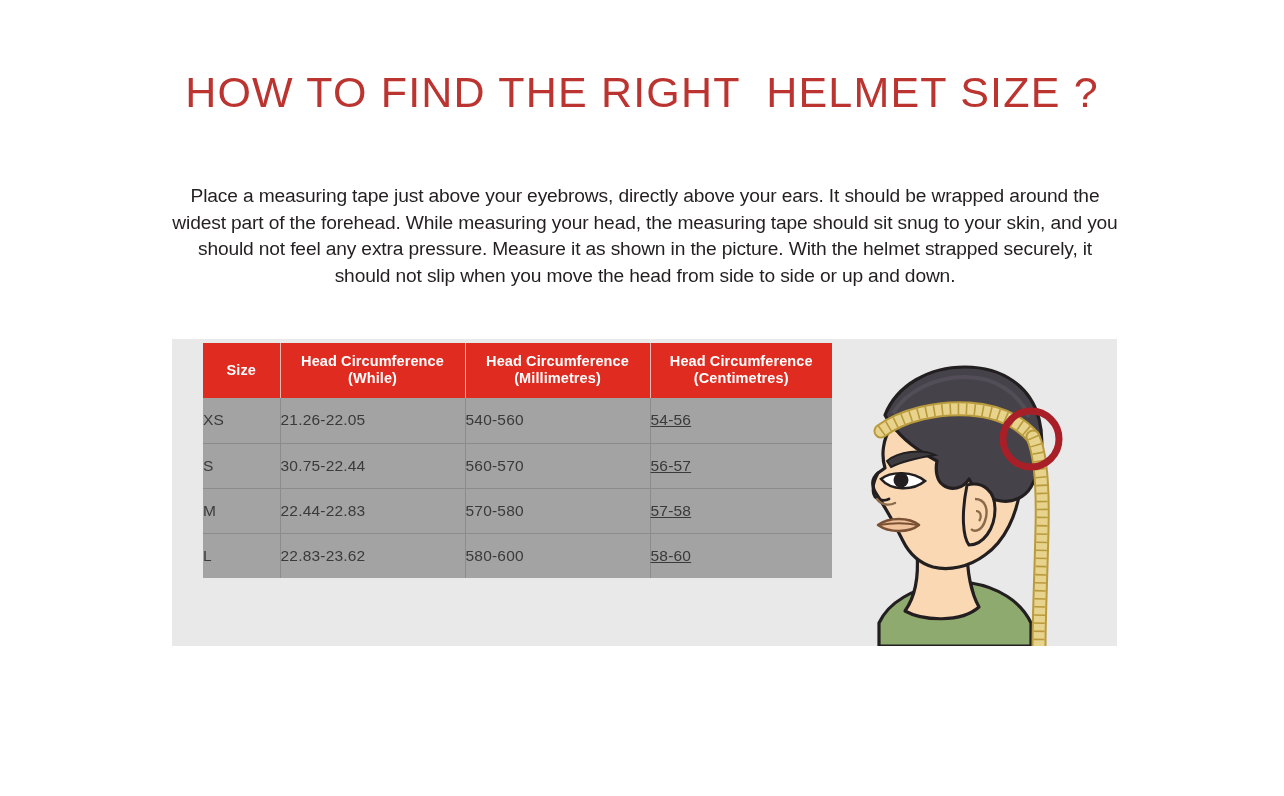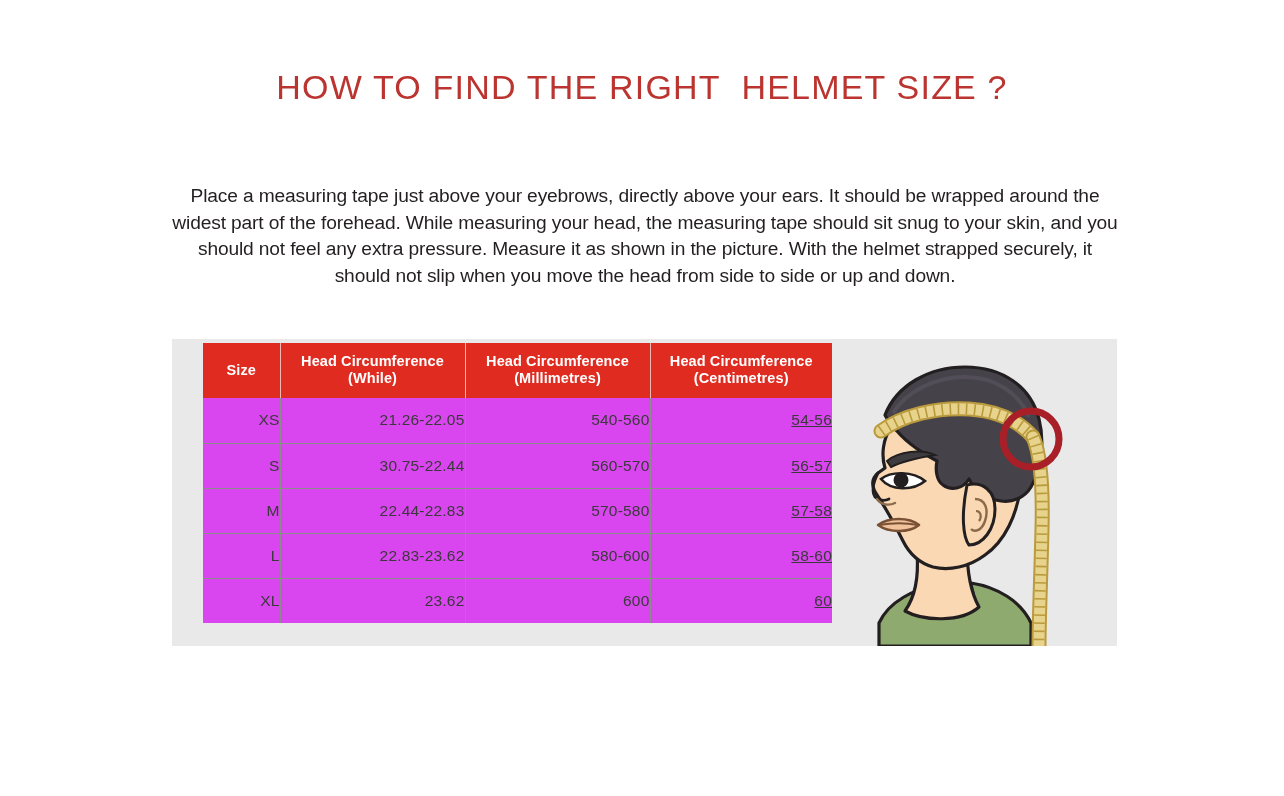--- a/index.html
+++ b/index.html
@@ -19,21 +19,21 @@
     background: #ffffff;
   }
 
   
   .title {
     position: absolute;
     left: 0;
     top: 68px;
     width: 1284px;
     text-align: center;
-    font-size: 34px;
+    font-size: 43px;
     font-weight: 400;
     letter-spacing: 1.2px;
     color: #bb3430;
     white-space: pre;
     font-family: "Liberation Sans", sans-serif;
   }
 
   
   .intro {
     position: absolute;
@@ -83,25 +83,25 @@
     padding: 10px 4px 11px;
     height: 54px;
     vertical-align: middle;
     text-align: center;
     border-right: 1px solid #f5b9b5;
     letter-spacing: 0.1px;
   }
   table.size-table thead th:last-child { border-right: none; }
 
   table.size-table tbody td {
-    background: #d946ef;
+    background: #a3a3a3;
     color: #3a3a3a;
     font-size: 15.5px;
     height: 45px;
-    text-align: right;
+    text-align: left;
     vertical-align: middle;
     border-top: 1px solid #8c8c8c;
     border-right: 1px solid #8c8c8c;
     letter-spacing: 0.2px;
   }
   table.size-table tbody td:last-child { border-right: none; text-decoration: underline; }
   table.size-table tbody tr:first-child td { border-top: none; }
 
   col.c-size { width: 77px; }
   col.c-in   { width: 185px; }
@@ -174,26 +174,20 @@
           <td>M</td>
           <td>22.44-22.83</td>
           <td>570-580</td>
           <td>57-58</td>
         </tr>
         <tr>
           <td>L</td>
           <td>22.83-23.62</td>
           <td>580-600</td>
           <td>58-60</td>
-        </tr>
-        <tr>
-          <td>XL</td>
-          <td>23.62</td>
-          <td>600</td>
-          <td>60</td>
         </tr>
       </tbody>
     </table>
   </div>
 
   <div class="illus">
     <svg width="240" height="307" viewBox="0 0 240 307" xmlns="http://www.w3.org/2000/svg">
 
       <g>
         <path d="M34 307 L34 284 C44 262 70 250 92 246 L126 244 C152 248 176 262 186 284 L186 307 Z" fill="#8faa6e" stroke="#231f20" stroke-width="3.2" stroke-linejoin="round"></path>

